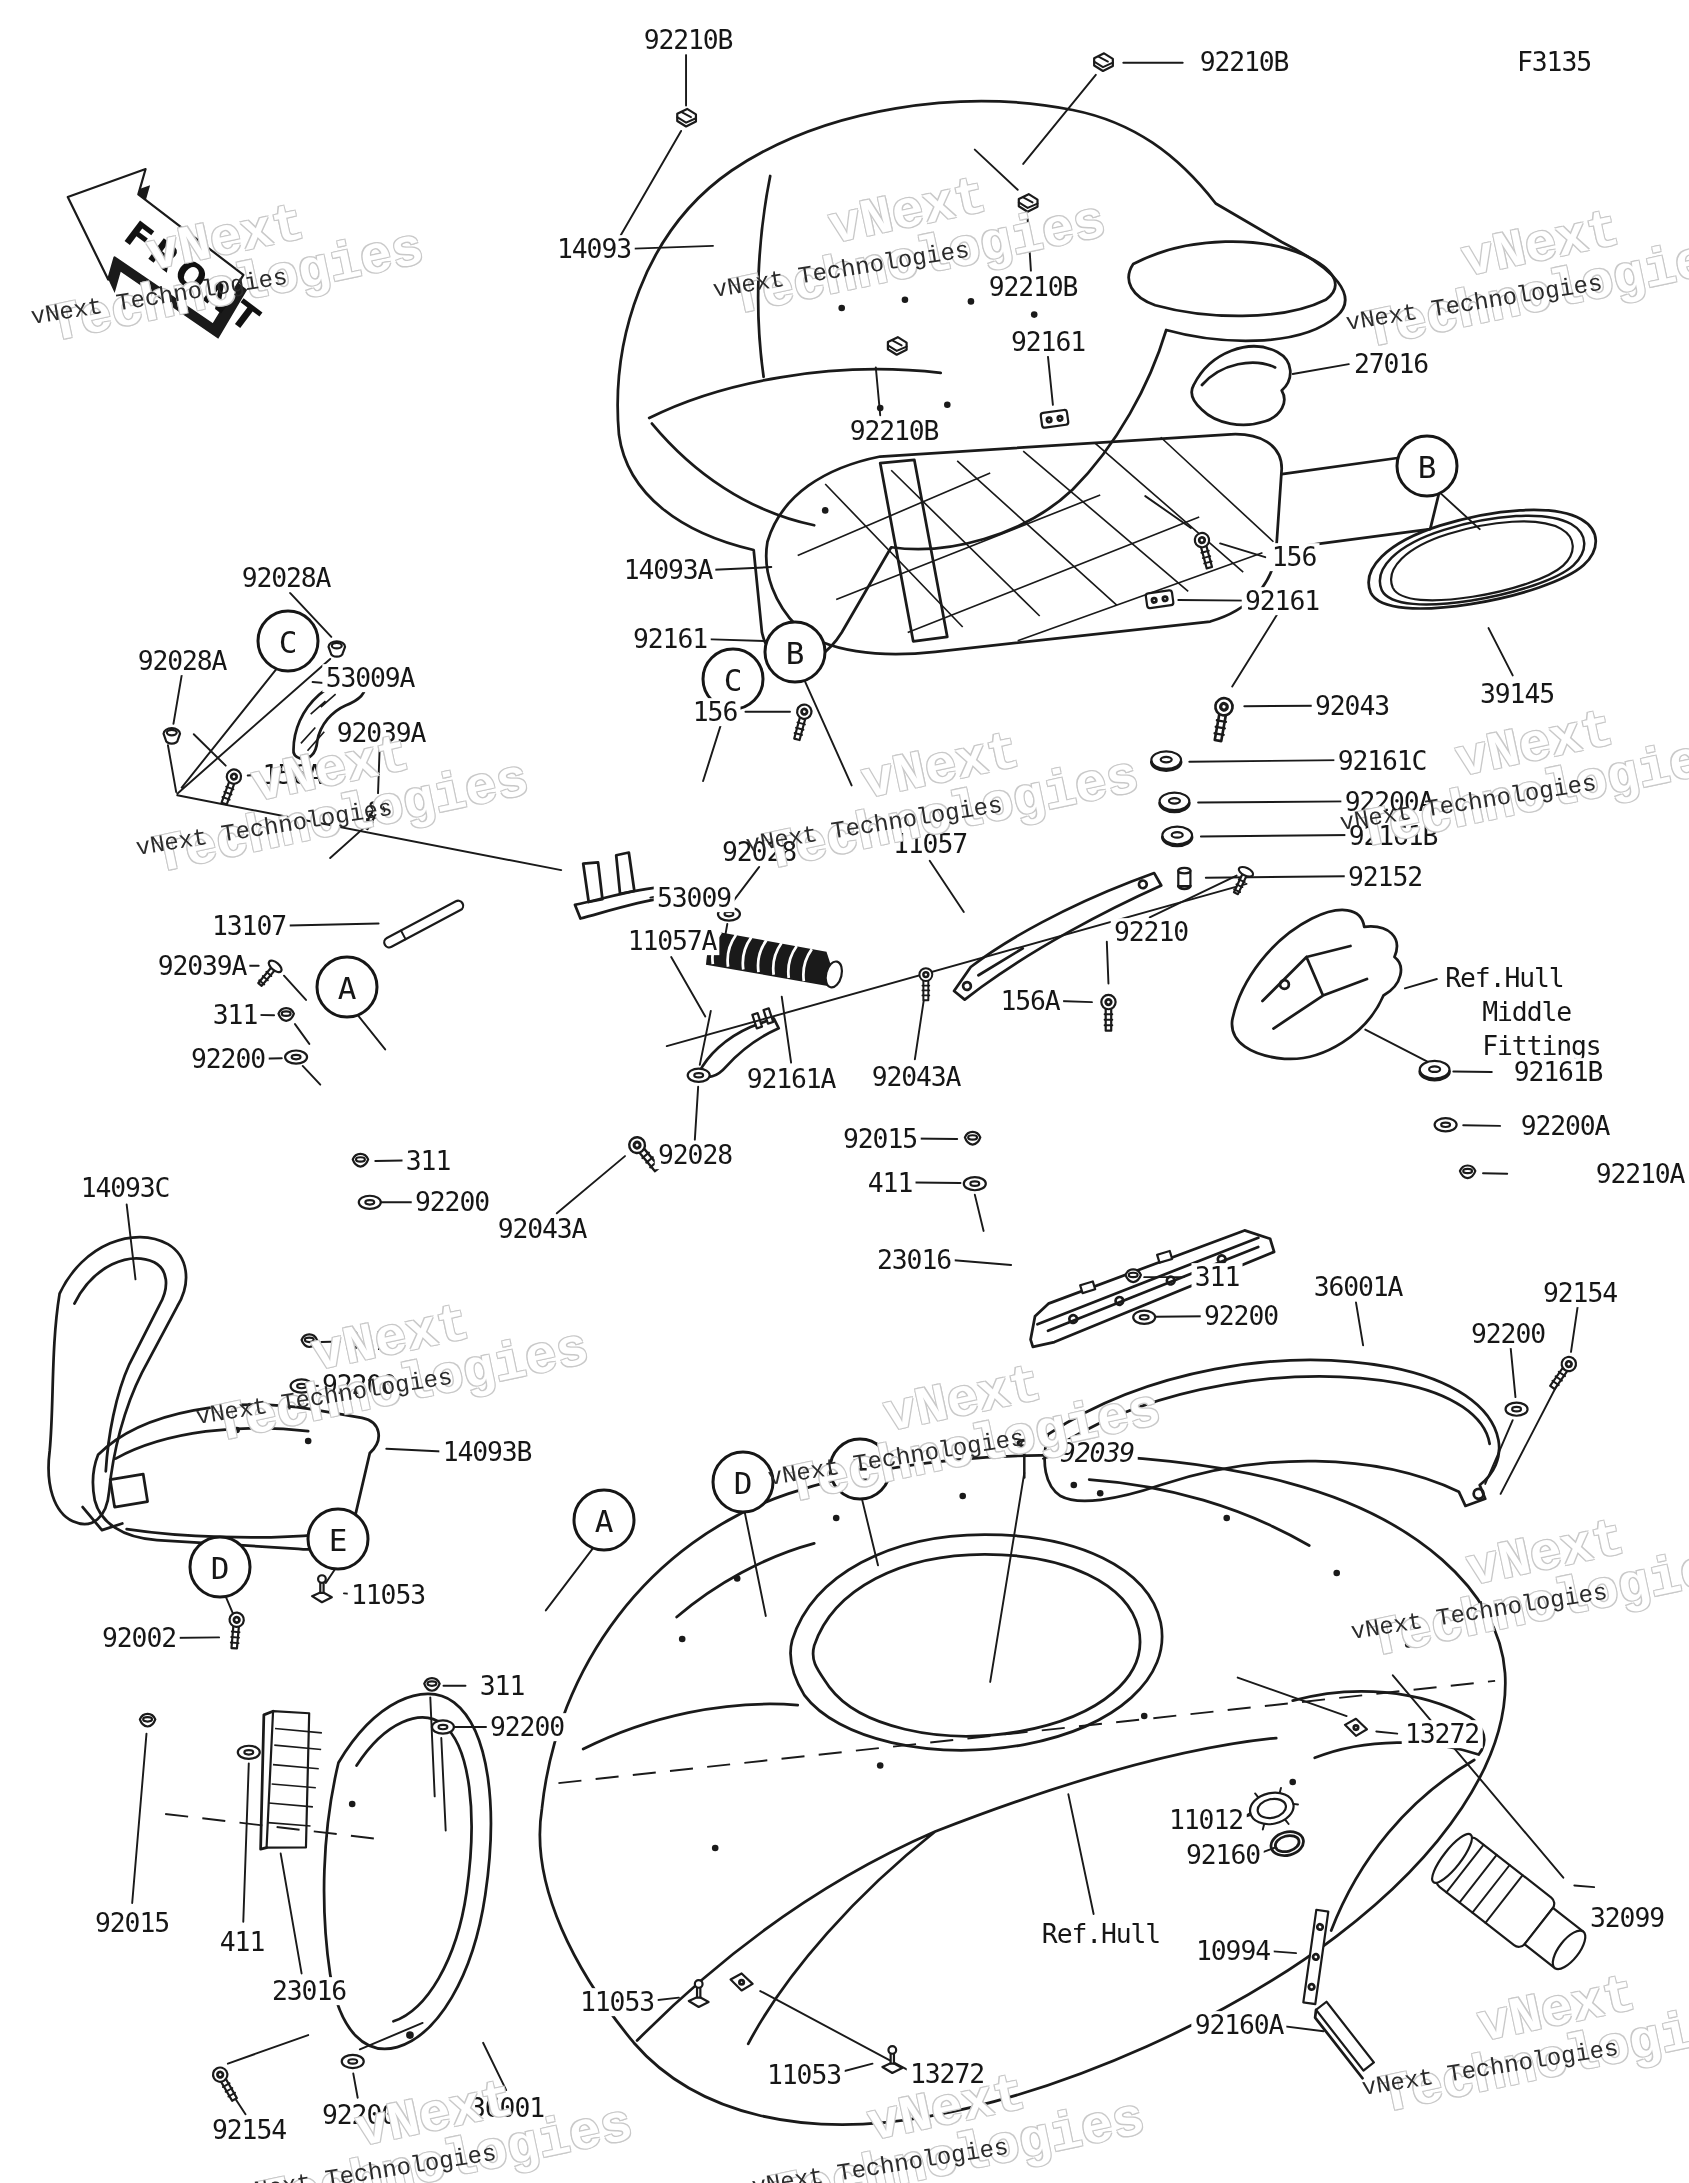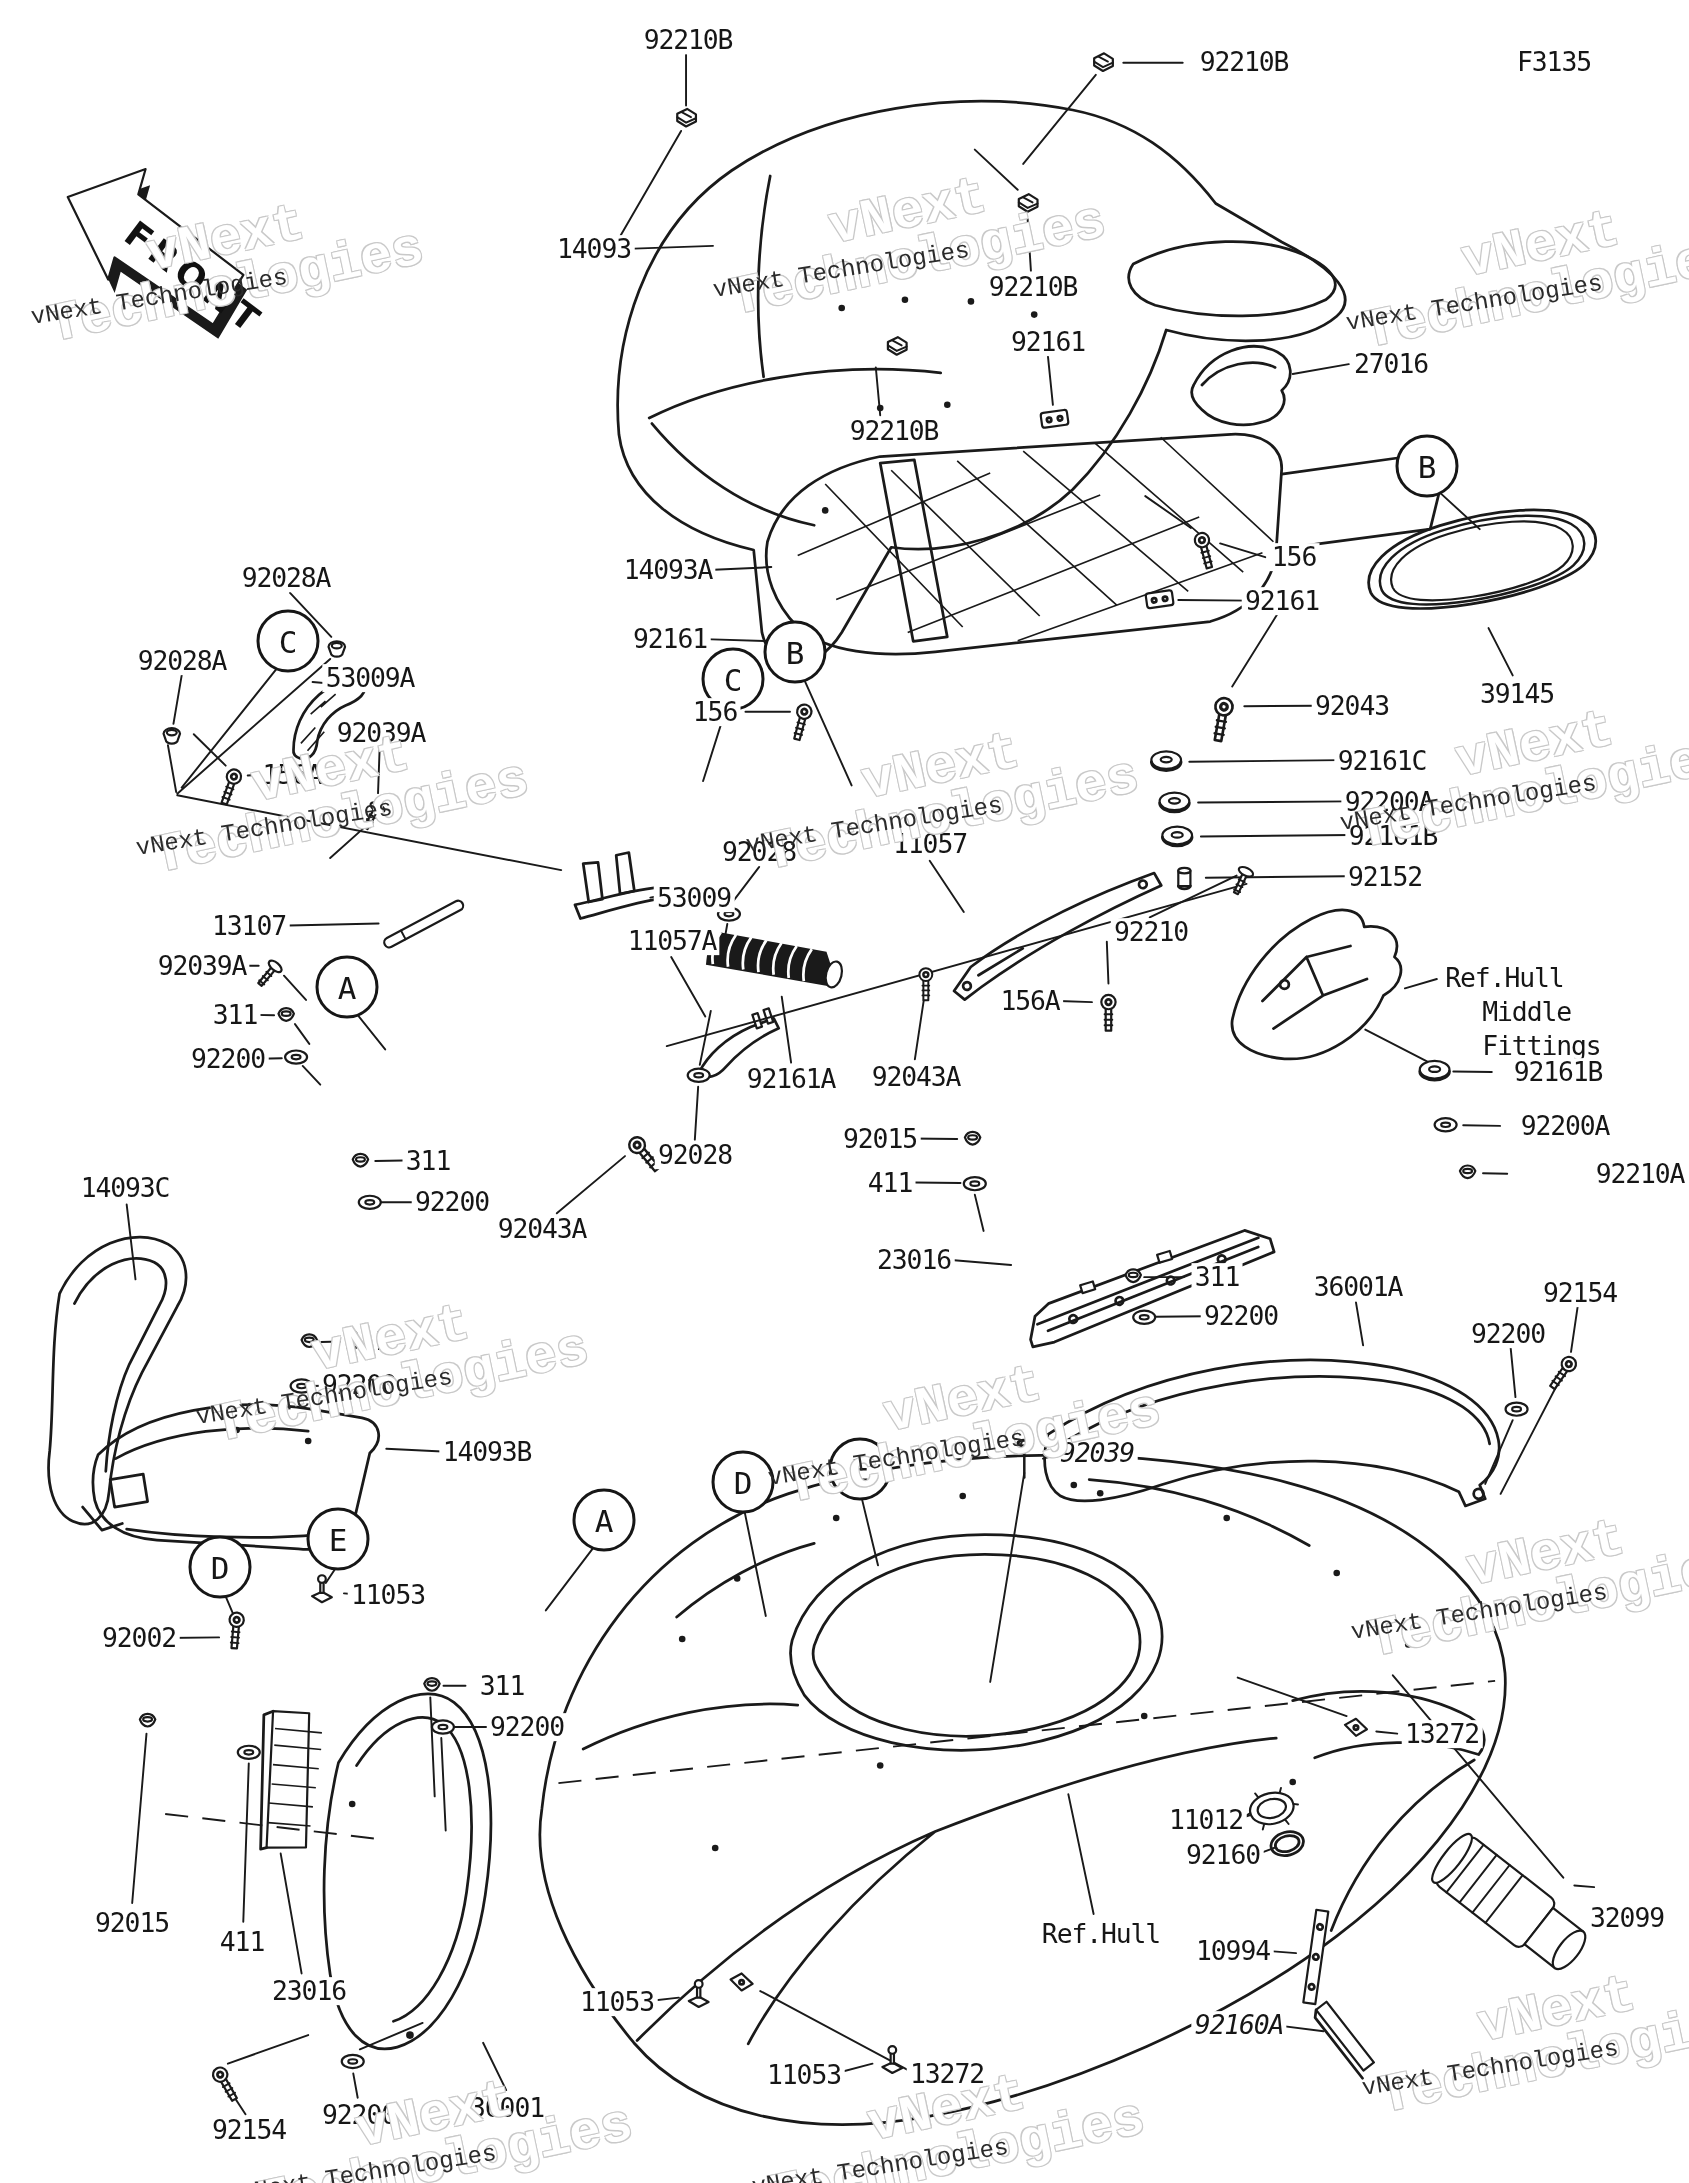--- a/index.html
+++ b/index.html
@@ -483,21 +483,21 @@
       <div class="plabel" style="left: 507px; top: 2108px;">36001</div>
       <div class="plabel" style="left: 617px; top: 2002px;">11053</div>
       <div class="plabel" style="left: 804px; top: 2075px;">11053</div>
       <div class="plabel" style="left: 947px; top: 2074px;">13272</div>
       <div class="plabel" style="left: 1101px; top: 1934px;">Ref.Hull</div>
       <div class="plabel" style="left: 1442px; top: 1734px;">13272</div>
       <div class="plabel" style="left: 1206px; top: 1820px;">11012</div>
       <div class="plabel" style="left: 1223px; top: 1855px;">92160</div>
       <div class="plabel" style="left: 1627px; top: 1888px; margin-top: 30px;">32099</div>
       <div class="plabel" style="left: 1233px; top: 1951px;">10994</div>
-      <div class="plabel" style="left: 1239px; top: 2025px; font-style: italic;">92160A</div>
+      <div class="plabel" style="left: 1239px; top: 2025px;">92160A</div>
     </div>
 <div id="refs">
       <div class="refc" style="left: 347px; top: 987px;">A</div>
       <div class="refc" style="left: 604px; top: 1520px;">A</div>
       <div class="refc" style="left: 1427px; top: 466px;">B</div>
       <div class="refc" style="left: 795px; top: 652px;">B</div>
       <div class="refc" style="left: 288px; top: 641px;">C</div>
       <div class="refc" style="left: 733px; top: 679px;">C</div>
       <div class="refc" style="left: 220px; top: 1567px;">D</div>
       <div class="refc" style="left: 743px; top: 1482px;">D</div>

